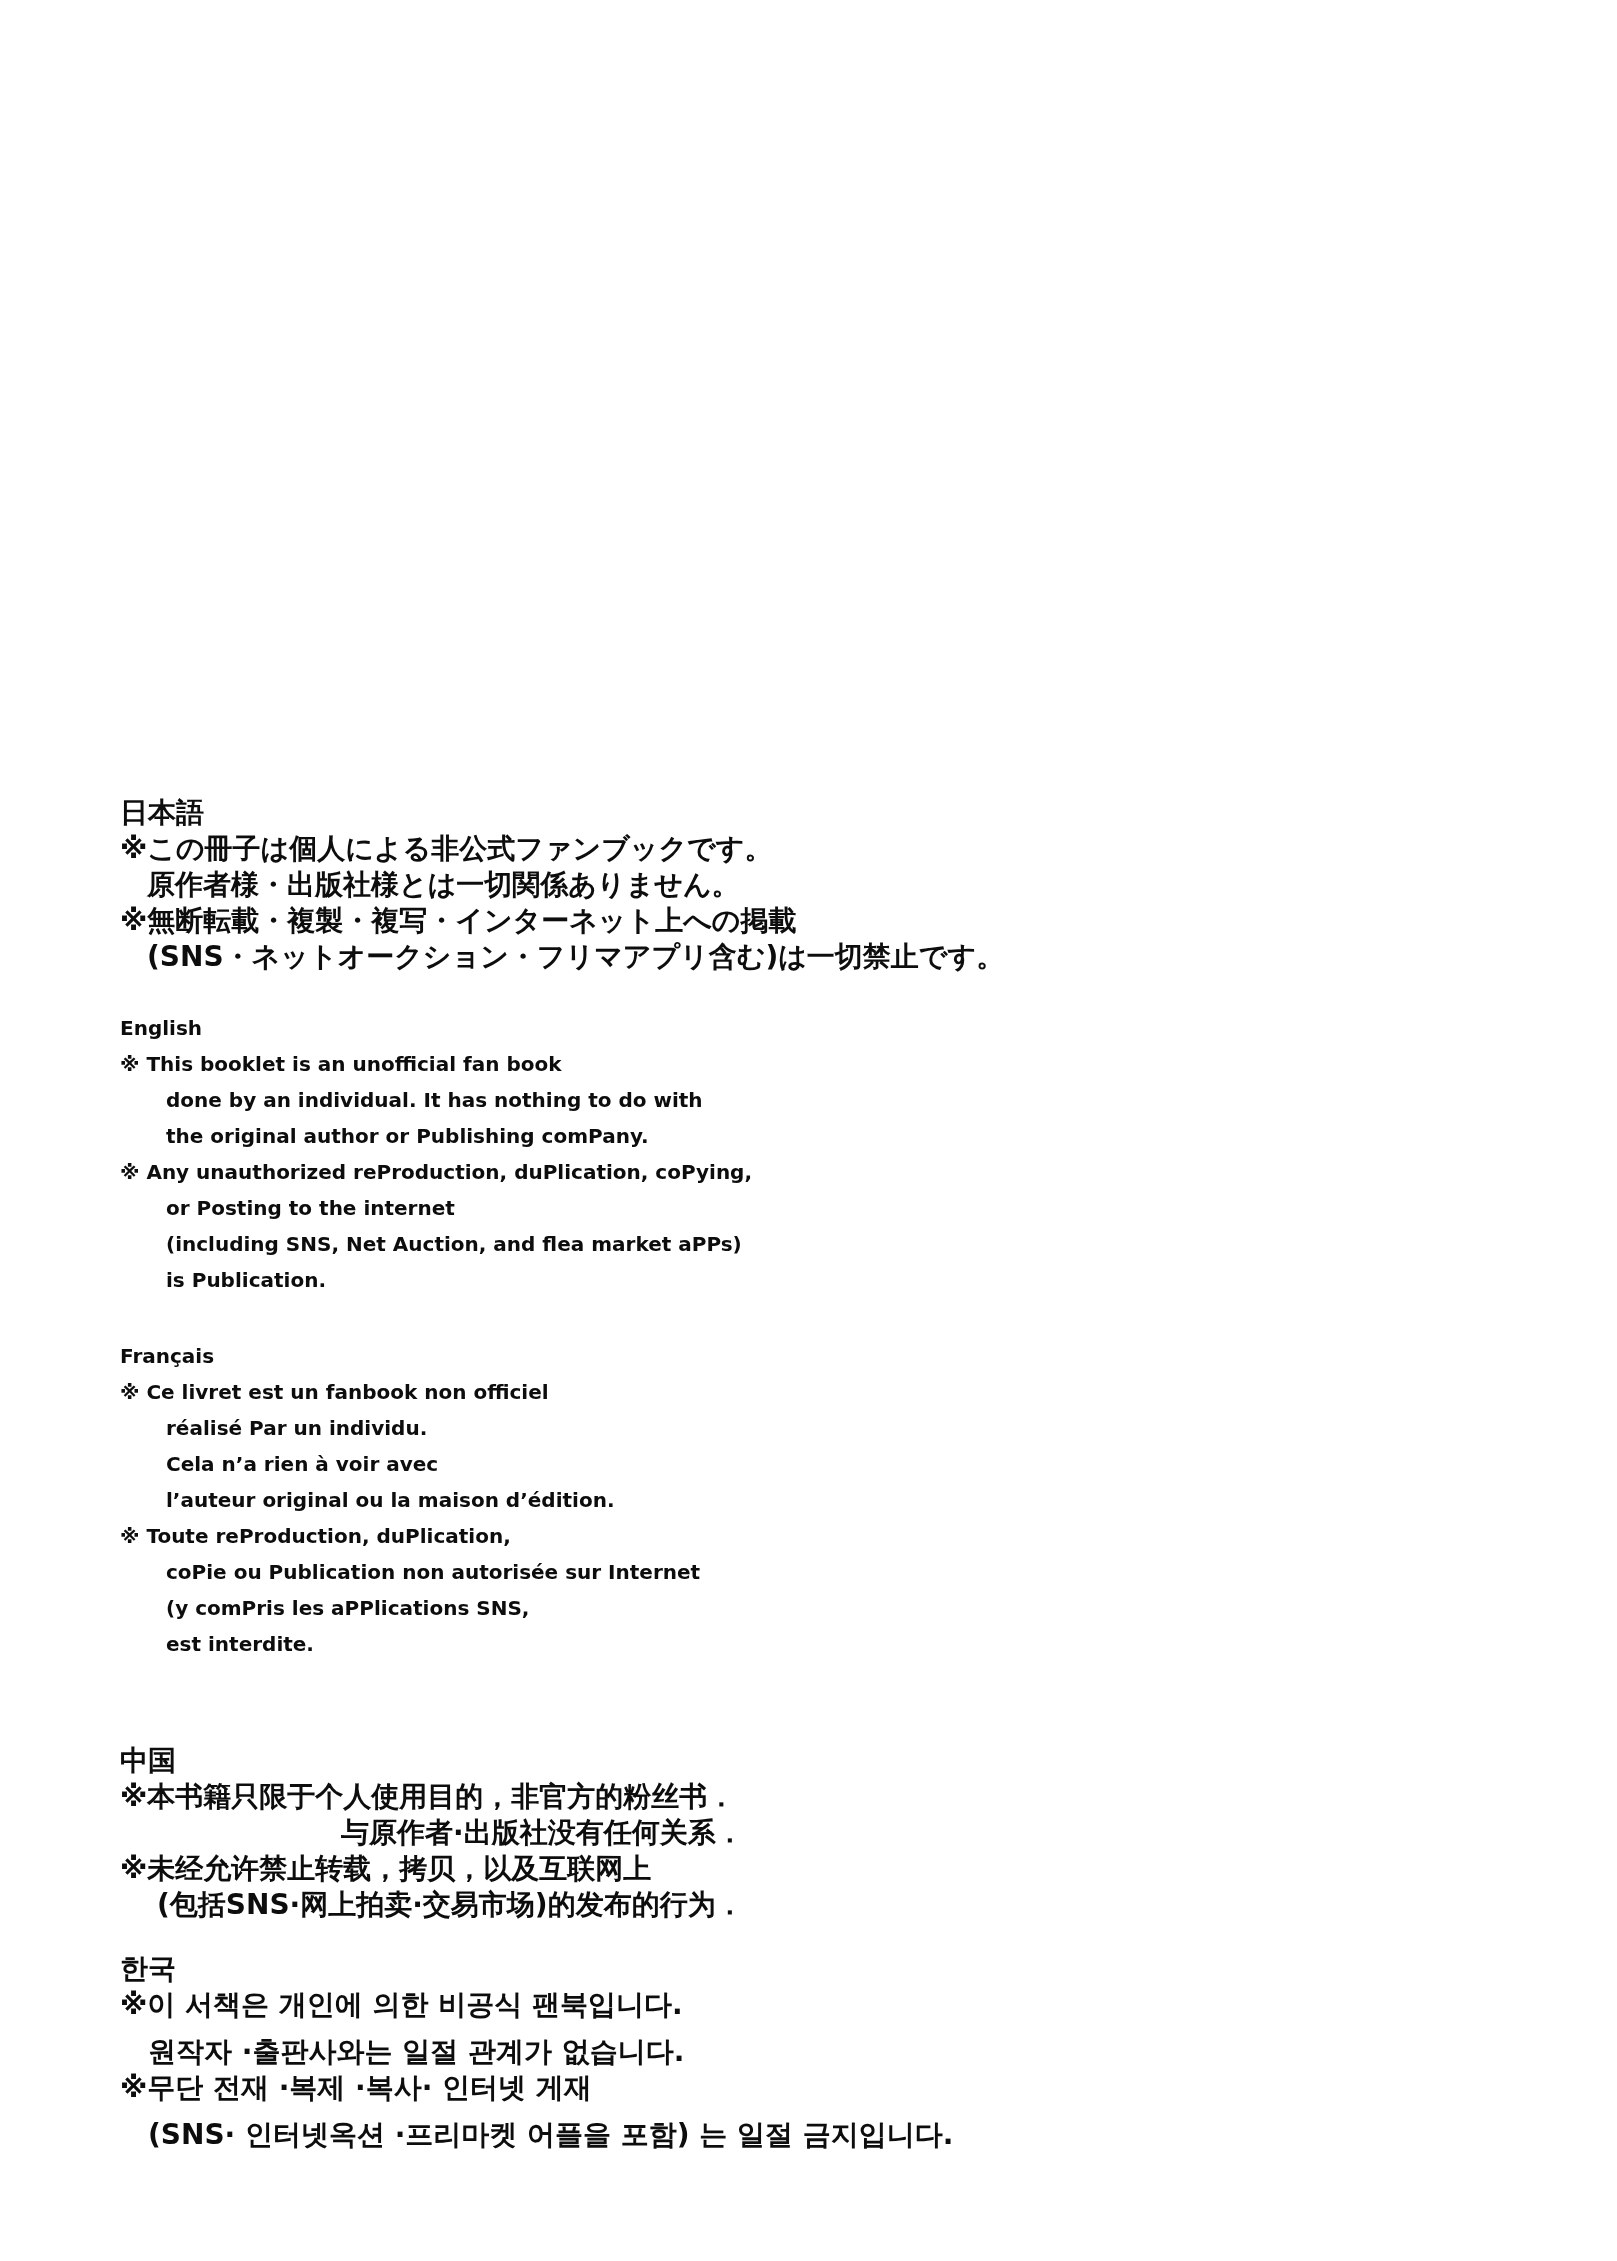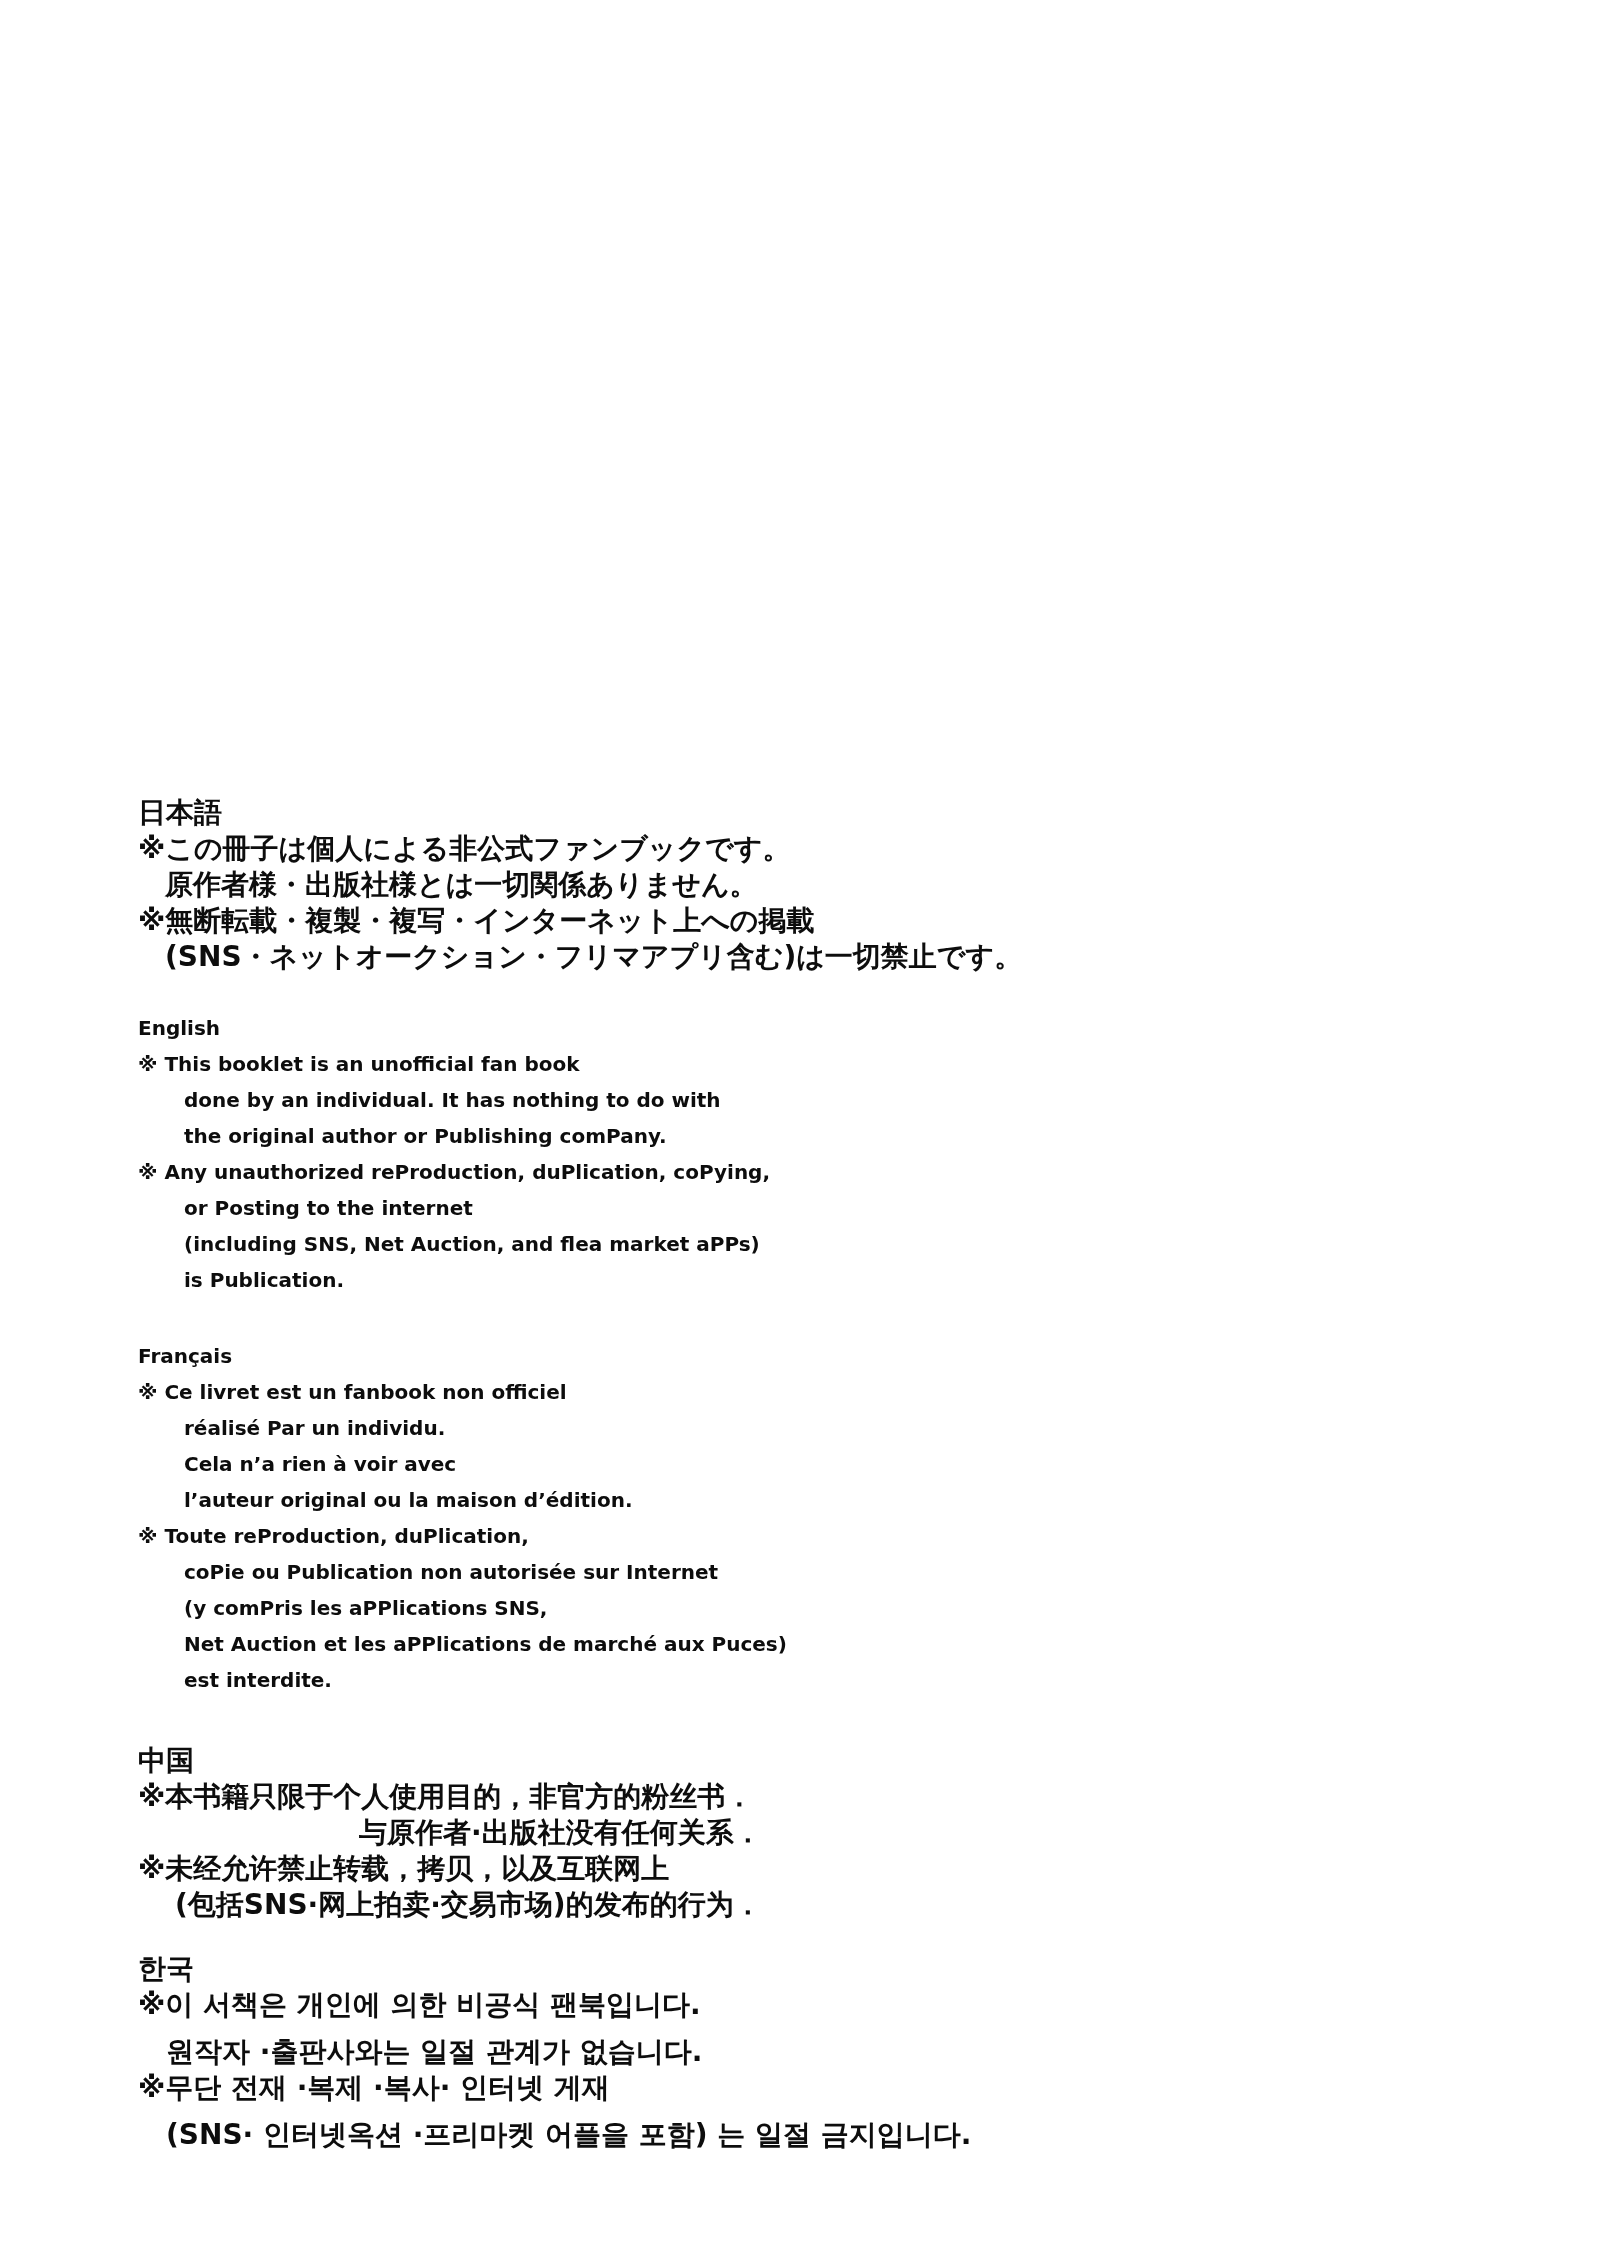--- a/index.html
+++ b/index.html
@@ -11,21 +11,21 @@
     position: relative;
     width: 1618px;
     height: 2261px;
     background: #ffffff;
     overflow: hidden;
     font-family: "DejaVu Sans", sans-serif;
     color: #0d0d0d;
   }
   .section {
     position: absolute;
-    left: 138px;
+    left: 120px;
     font-weight: 700;
   }
   .line {
     white-space: nowrap;
     height: 36px;
     line-height: 36px;
   }
   
   .s-ja, .s-zh, .s-ko { font-size: 28px; }
   
@@ -71,21 +71,20 @@
 
   <div class="section s-fr">
     <div class="line heading">Français</div>
     <div class="line">※ Ce livret est un fanbook non officiel</div>
     <div class="line indent">réalisé Par un individu.</div>
     <div class="line indent">Cela n’a rien à voir avec</div>
     <div class="line indent">l’auteur original ou la maison d’édition.</div>
     <div class="line">※ Toute reProduction, duPlication,</div>
     <div class="line indent">coPie ou Publication non autorisée sur Internet</div>
     <div class="line indent">(y comPris les aPPlications SNS,</div>
-    <div class="line indent">Net Auction et les aPPlications de marché aux Puces)</div>
     <div class="line indent">est interdite.</div>
   </div>
 
   <div class="section s-zh">
     <div class="line heading">中国</div>
     <div class="line">※本书籍只限于个人使用目的，非官方的粉丝书．</div>
     <div class="line indent">与原作者·出版社没有任何关系．</div>
     <div class="line">※未经允许禁止转载，拷贝，以及互联网上</div>
     <div class="line indent">(包括SNS·网上拍卖·交易市场)的发布的行为．</div>
   </div>

